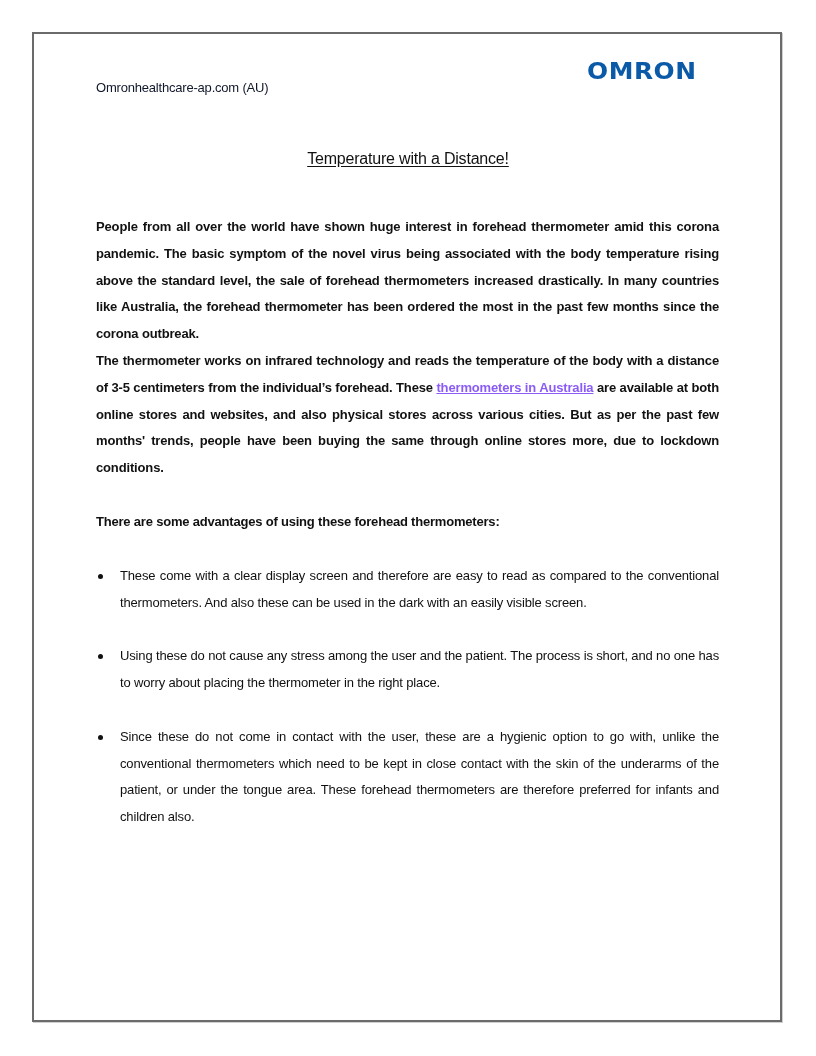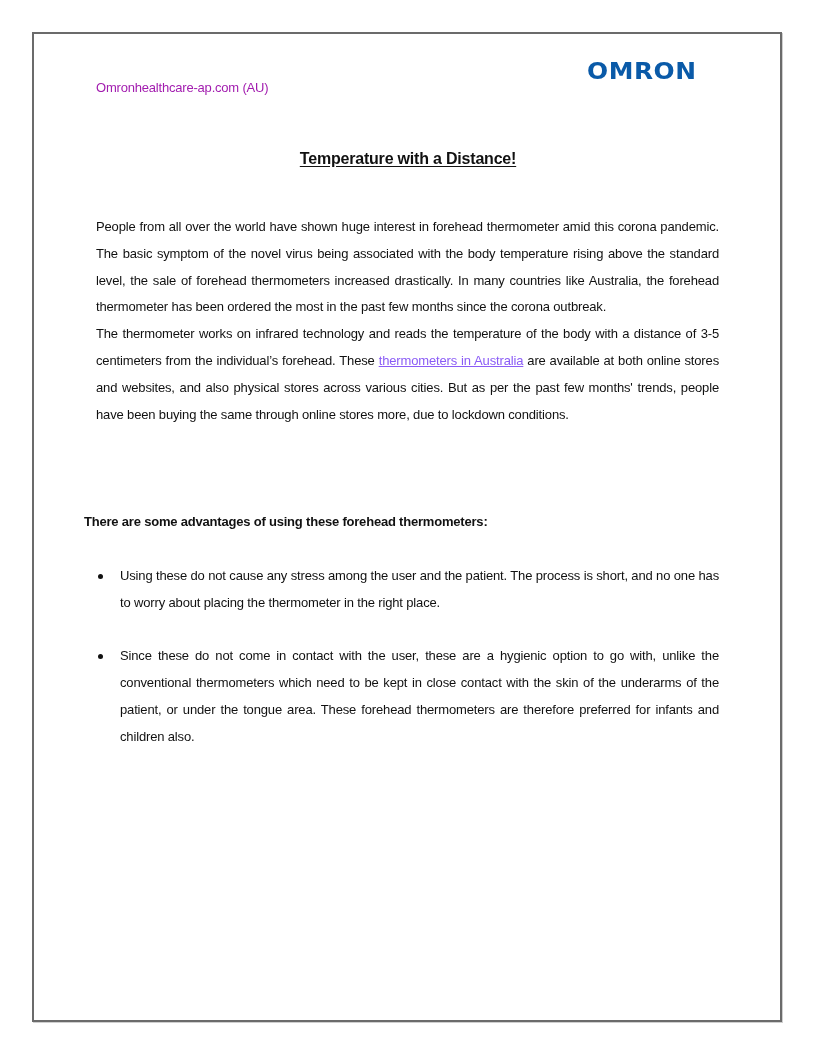--- a/index.html
+++ b/index.html
@@ -24,66 +24,66 @@
       border: 2px solid #6b6b6b;
       box-shadow: 1px 1px 0 #cfcfcf;
       box-sizing: border-box;
     }
     .site-label {
       position: absolute;
       left: 96px;
       top: 80px;
       font-size: 13px;
       letter-spacing: -0.2px;
-      color: #a21caf;
+      color: #0f172a;
     }
     .logo {
       position: absolute;
       left: 587px;
       top: 58px;
       font-family: "DejaVu Sans", sans-serif;
       font-weight: bold;
       font-size: 23px;
       letter-spacing: 0.5px;
       color: #0a5aa8;
       transform: scaleX(1.08);
       transform-origin: left top;
     }
     .title {
       position: absolute;
       left: 0;
       width: 816px;
       top: 150px;
       text-align: center;
       font-size: 16px;
-      font-weight: bold;
+      font-weight: normal;
       text-decoration: underline;
       text-underline-offset: 2px;
       letter-spacing: -0.2px;
     }
     .body-text {
       position: absolute;
       left: 96px;
       width: 623px;
       font-size: 13px;
       line-height: 26.8px;
       text-align: justify;
       letter-spacing: -0.15px;
     }
     .body-text p {
       margin: 0;
     }
-    .p1 { top: 214px; }
+    .p1 { top: 214px; font-weight: bold; }
     .link {
       color: #8b5cf6;
       text-decoration: underline;
     }
     .subhead {
       position: absolute;
-      left: 84px;
+      left: 96px;
       top: 514px;
       font-size: 13px;
       font-weight: bold;
       letter-spacing: -0.2px;
     }
     .bullets {
       position: absolute;
       left: 96px;
       top: 563px;
       width: 623px;
@@ -124,19 +124,23 @@
 <div class="body-text p1">
   <p>People from all over the world have shown huge interest in forehead thermometer amid this corona pandemic. The basic symptom of the novel virus being associated with the body temperature rising above the standard level, the sale of forehead thermometers increased drastically. In many countries like Australia, the forehead thermometer has been ordered the most in the past few months since the corona outbreak.</p>
   <p><span>The thermometer works on infrared technology and reads the temperature of the body with a distance of 3-5 centimeters from the individual’s forehead. These </span><a class="link">thermometers in Australia</a><span> are available at both online stores and websites, and also physical stores across various cities. But as per the past few months' trends, people have been buying the same through online stores more, due to lockdown conditions.</span></p>
 </div>
 
 <div class="subhead">There are some advantages of using these forehead thermometers:</div>
 
 <ul class="bullets">
   <li>
     <span class="bullet-dot"></span>
+    <span>These come with a clear display screen and therefore are easy to read as compared to the conventional thermometers. And also these can be used in the dark with an easily visible screen.</span>
+  </li>
+  <li>
+    <span class="bullet-dot"></span>
     <span>Using these do not cause any stress among the user and the patient. The process is short, and no one has to worry about placing the thermometer in the right place.</span>
   </li>
   <li>
     <span class="bullet-dot"></span>
     <span>Since these do not come in contact with the user, these are a hygienic option to go with, unlike the conventional thermometers which need to be kept in close contact with the skin of the underarms of the patient, or under the tongue area. These forehead thermometers are therefore preferred for infants and children also.</span>
   </li>
 </ul>
 
 </body></html>

